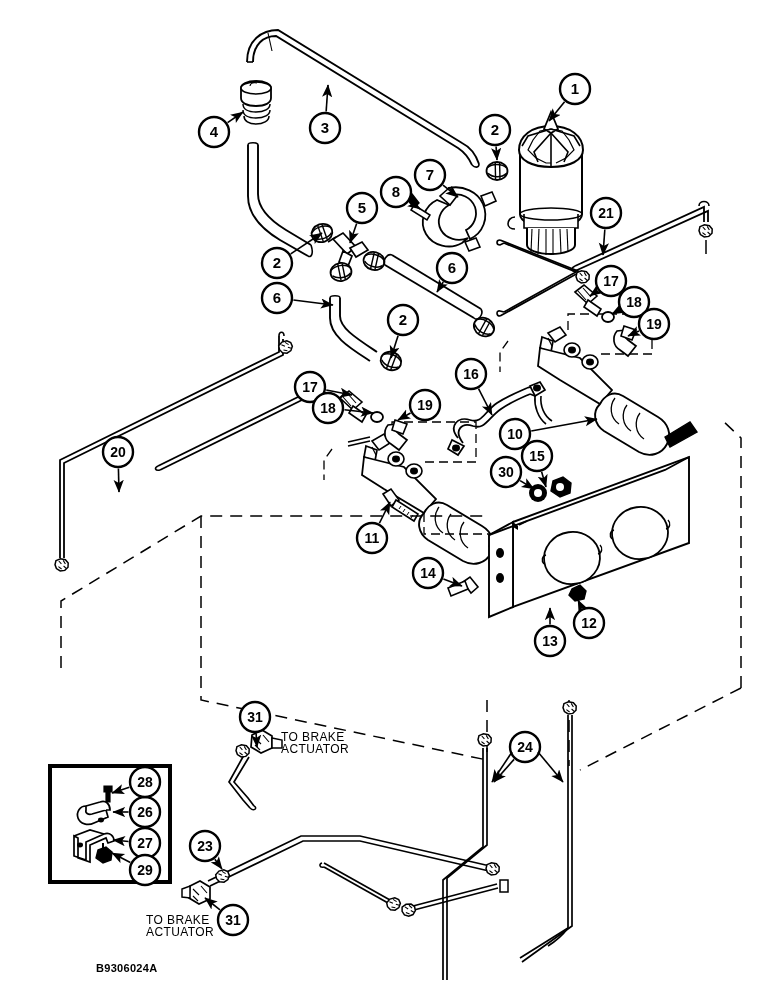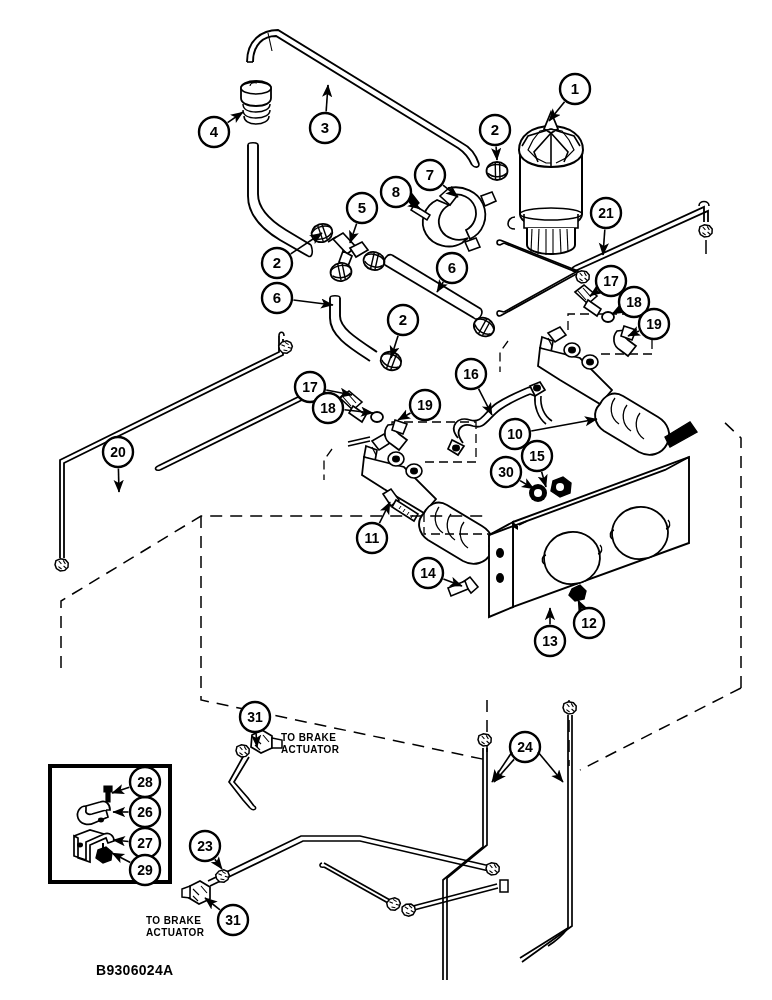--- a/index.html
+++ b/index.html
@@ -1,23 +1,23 @@
 <!DOCTYPE html>
 <html><head>
 <meta charset="utf-8">
 <style>
   html,body{margin:0;padding:0;background:#ffffff;}
   body{width:772px;height:1000px;position:relative;overflow:hidden;
        font-family:"Liberation Sans",sans-serif;color:#000;}
   #stage{position:absolute;left:0;top:0;width:772px;height:1000px;}
   svg#art{position:absolute;left:0;top:0;width:772px;height:1000px;}
   .cotext{font-family:"Liberation Sans",sans-serif;font-weight:bold;}
-  .lbl{position:absolute;font-size:10px;font-weight:bold;line-height:11.5px;
+  .lbl{position:absolute;font-size:12px;font-weight:normal;line-height:11.5px;
        letter-spacing:0.4px;white-space:pre;}
-  .figcode{position:absolute;font-size:14px;font-weight:bold;letter-spacing:0.3px;}
+  .figcode{position:absolute;font-size:11px;font-weight:bold;letter-spacing:0.3px;}
 </style>
 </head>
 <body>
 
 <div id="stage">
 
 <svg id="art" viewBox="0 0 772 1000">
   <defs>
     <marker id="ah" markerWidth="9" markerHeight="9" refX="7.6" refY="3.2" orient="auto" markerUnits="strokeWidth">
       <path d="M0,0 L8,3.2 L0,6.4 L1.9,3.2 z" fill="#000"></path>

